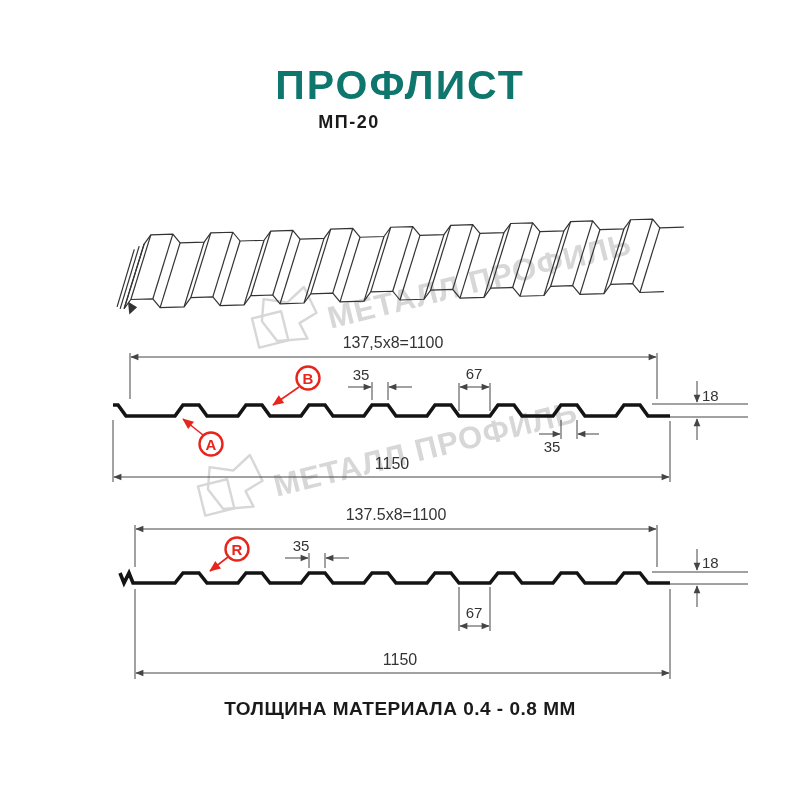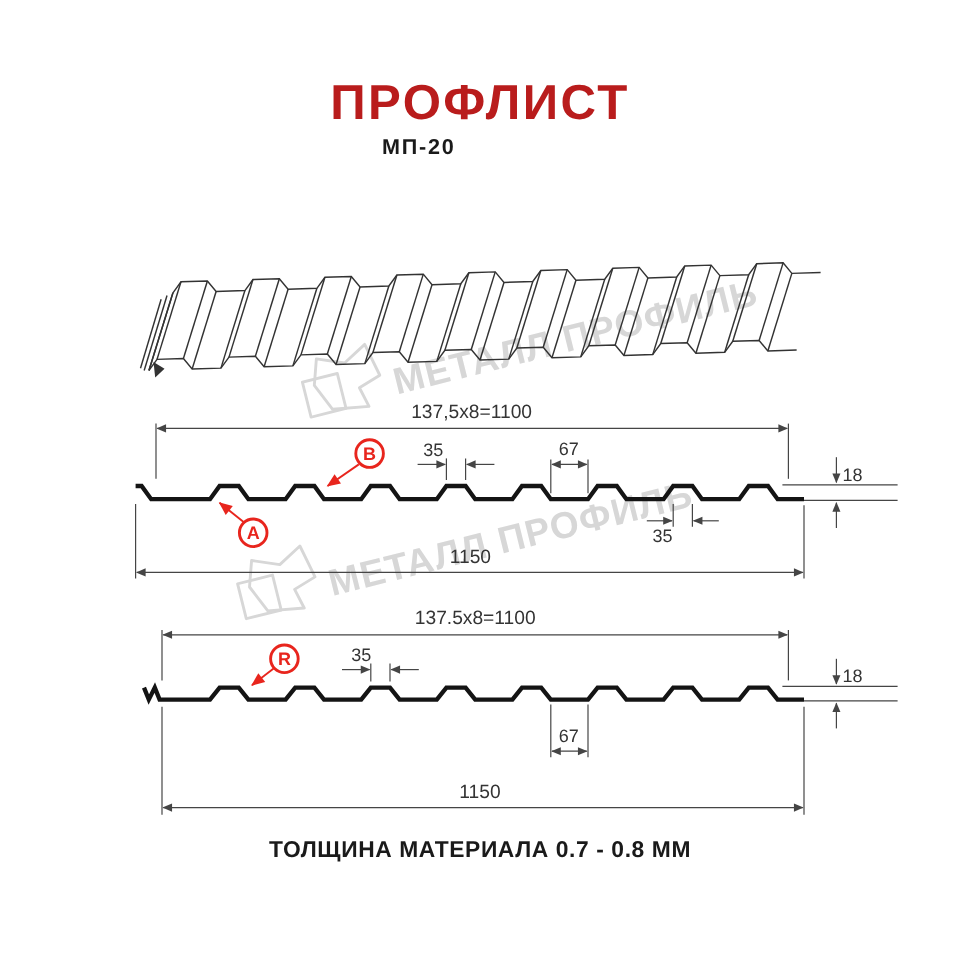--- a/index.html
+++ b/index.html
@@ -1,19 +1,19 @@
 <!DOCTYPE html>
 <html><head>
 <meta charset="utf-8">
 <style>
   html,body{margin:0;padding:0;background:#ffffff;}
   .stage{position:relative;width:800px;height:800px;background:#fff;overflow:hidden;
          font-family:"Liberation Sans",sans-serif;}
   .title{position:absolute;left:0;top:62px;width:800px;text-align:center;
-         font-size:41px;font-weight:800;letter-spacing:2px;color:#b91c1c;}
+         font-size:41px;font-weight:800;letter-spacing:2px;color:#0f766e;}
   .subtitle{position:absolute;left:0;top:112px;width:698px;text-align:center;
          font-size:18px;font-weight:600;letter-spacing:1.5px;color:#1a1a1a;}
   .footer{position:absolute;left:0;top:698px;width:800px;text-align:center;
          font-size:19px;font-weight:600;letter-spacing:0.5px;color:#1a1a1a;}
   svg.draw{position:absolute;left:0;top:0;}
   
   #sheet3d line,#sheet3d path{stroke:#333;stroke-width:1.2;fill:none;}
   
   .wm-text{font-size:31px;font-weight:bold;letter-spacing:1px;fill:#d7d7d7;}
   .wm-shape{stroke:#d7d7d7;stroke-width:2.4;fill:none;stroke-linejoin:round;}
@@ -184,14 +184,14 @@
       <line class="thin" x1="670" y1="589" x2="670" y2="679"></line>
       <line class="thin" x1="136" y1="673" x2="669" y2="673" marker-start="url(#ah)" marker-end="url(#ah)"></line>
       <text class="dimtxt-big" x="400" y="665" text-anchor="middle">1150</text>
 
       <line class="red-line" x1="228" y1="557" x2="210" y2="571" marker-end="url(#ahr)"></line>
       <circle class="red-circ" cx="237" cy="549" r="11.5"></circle>
       <text class="red-txt" x="237" y="554.5" text-anchor="middle">R</text>
     </g>
   </svg>
 
-  <div class="footer">ТОЛЩИНА МАТЕРИАЛА 0.7 - 0.8 ММ</div>
+  <div class="footer">ТОЛЩИНА МАТЕРИАЛА 0.4 - 0.8 ММ</div>
 </div>
 
 </body></html>

